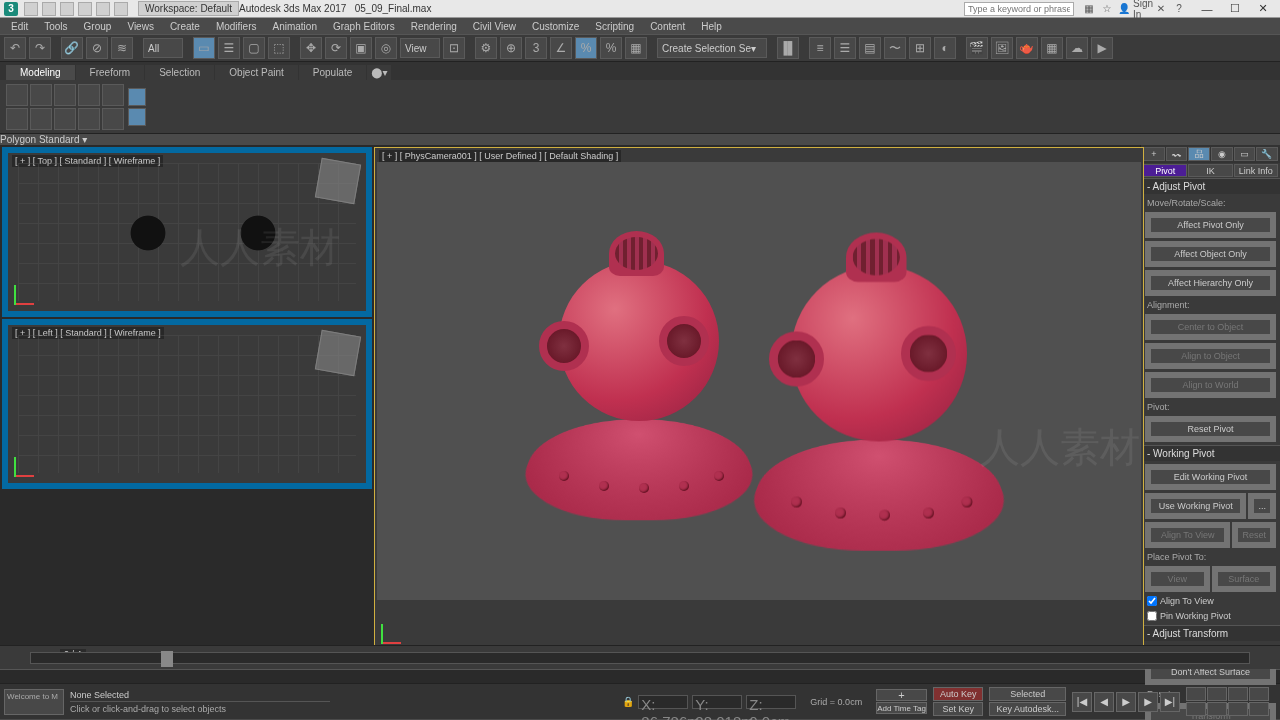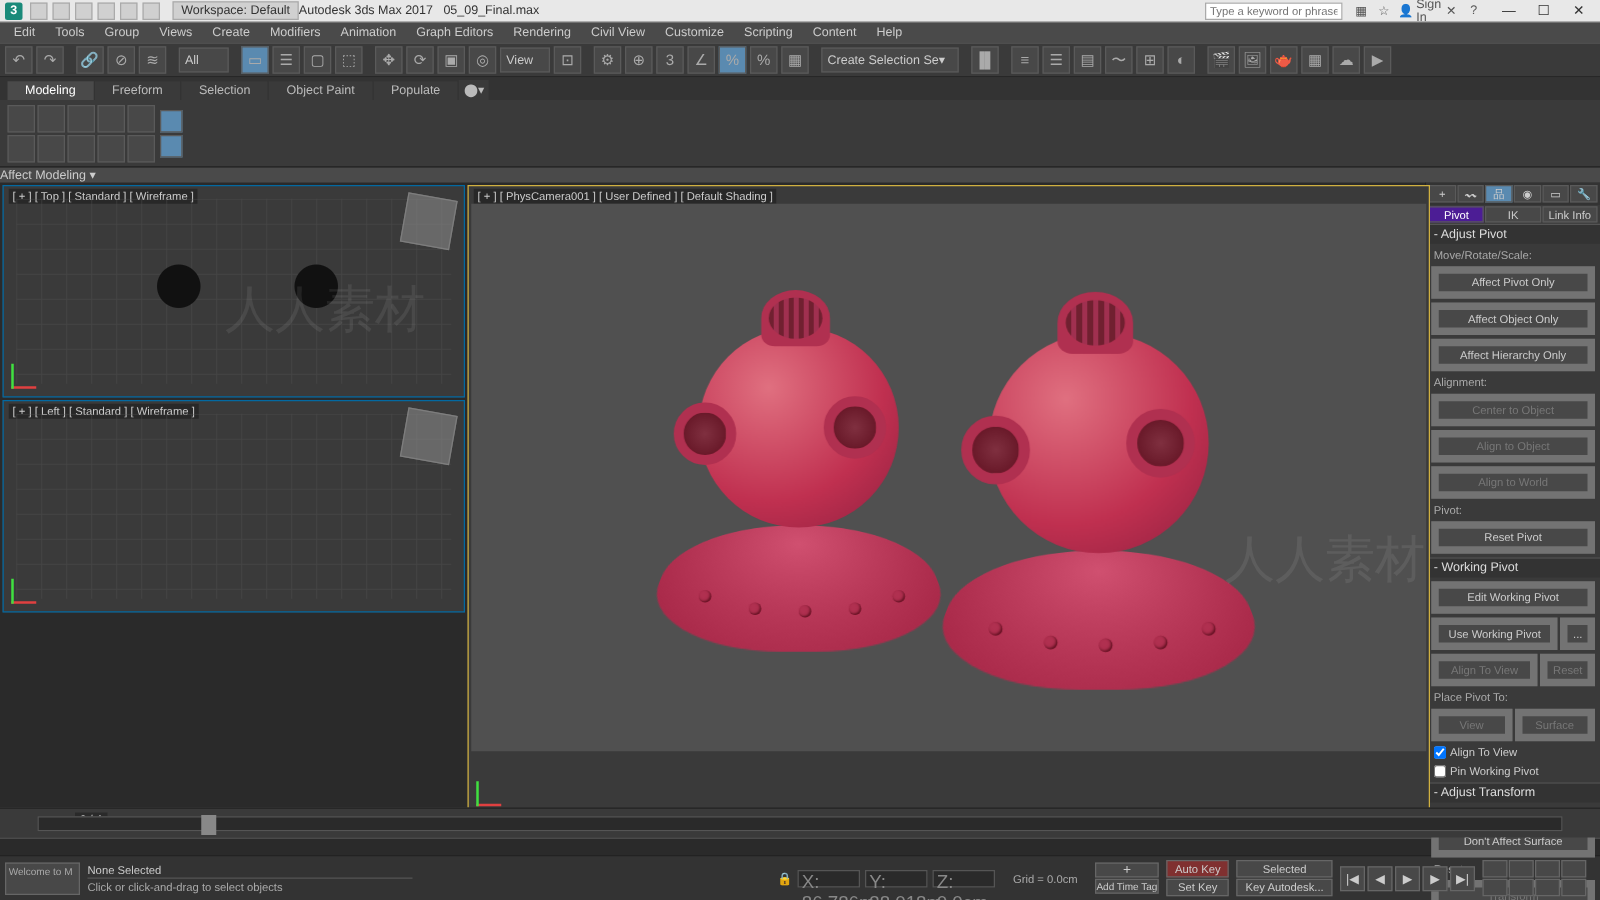--- a/index.html
+++ b/index.html
@@ -23,21 +23,21 @@
 .tb-sep { width: 4px; }
 .tb-dd { height: 20px; background: #484848; border: 1px solid #5a5a5a; padding: 0 4px; font-size: 10px; display: flex; align-items: center; min-width: 40px; }
 .ribbon-tabs { height: 18px; background: #333; display: flex; align-items: flex-end; padding-left: 6px; text-align: center; }
 .ribbon-tabs span { padding: 2px 14px; font-size: 10px; color: #bbb; background: #3a3a3a; margin-right: 1px; cursor: pointer; }
 .ribbon-tabs span.active { background: #4a4a4a; color: #fff; }
 .ribbon-panel { height: 54px; background: #3a3a3a; display: flex; align-items: center; padding: 2px 6px; gap: 4px; border-bottom: 1px solid #222; }
 .ribbon-panel .rb-btn { width: 22px; height: 22px; background: #484848; border: 1px solid #5a5a5a; }
 .ribbon-panel .rb-col { display: flex; flex-direction: column; gap: 2px; }
 .main-area { display: flex; height: 500px; }
 .viewports { width: 1140px; background: #2a2a2a; position: relative; display: grid; grid-template-columns: 370px 770px; grid-template-rows: 170px 170px 160px; gap: 2px; padding: 2px; }
-.vp { background: #3a3a3a; border: 1px solid #0369a1; position: relative; overflow: hidden; }
+.vp { background: #3a3a3a; border: 6px solid #0369a1; position: relative; overflow: hidden; }
 .vp.main { grid-row: 1 / 4; grid-column: 2; border: 1px solid #d0b040; }
 .vp-label { position: absolute; top: 2px; left: 4px; font-size: 9px; color: #ccc; background: rgba(0,0,0,0.3); padding: 1px 3px; }
 .vp .grid-bg { position: absolute; inset: 10px; background-image: linear-gradient(#555 1px, transparent 1px), linear-gradient(90deg, #555 1px, transparent 1px); background-size: 20px 20px; opacity: 0.4; }
 .vp .wf-obj { position: absolute; width: 60px; height: 60px; background: radial-gradient(circle, #111 40%, transparent 42%); border-radius: 50%; }
 .vp .axis { position: absolute; bottom: 6px; left: 6px; width: 30px; height: 30px; }
 .vp .axis::before { content: ''; position: absolute; bottom: 0; left: 0; width: 20px; height: 2px; background: #e04040; }
 .vp .axis::after { content: ''; position: absolute; bottom: 0; left: 0; width: 2px; height: 20px; background: #40e040; }
 .vp .viewcube { position: absolute; top: 8px; right: 8px; width: 40px; height: 40px; background: #888; border: 1px solid #aaa; transform: rotate(10deg); opacity: 0.6; }
 .vp.main .render-area { position: absolute; inset: 14px 2px 50px 2px; background: #505050; display: flex; align-items: center; justify-content: center; gap: 20px; }
 .helmet { width: 220px; height: 320px; position: relative; }
@@ -205,21 +205,21 @@
       <div class="rb-btn"></div>
       <div class="rb-btn"></div>
       <div class="rb-btn"></div>
     </div>
   </div>
   <div class="rb-col">
     <div class="rb-btn" style="height:18px;width:18px;background:#5a8ab0"></div>
     <div class="rb-btn" style="height:18px;width:18px;background:#5a8ab0"></div>
   </div>
 </div>
-<div class="poly-label">Affect Modeling ▾</div>
+<div class="poly-label">Polygon Standard ▾</div>
 
 <div class="main-area">
   <div class="viewports">
     <div class="vp">
       <div class="vp-label">[ + ] [ Top ] [ Standard ] [ Wireframe ]</div>
       <div class="grid-bg"></div>
       <div class="wf-obj" style="top:50px;left:110px"></div>
       <div class="wf-obj" style="top:50px;left:220px"></div>
       <div class="viewcube"></div>
       <div class="axis"></div>

